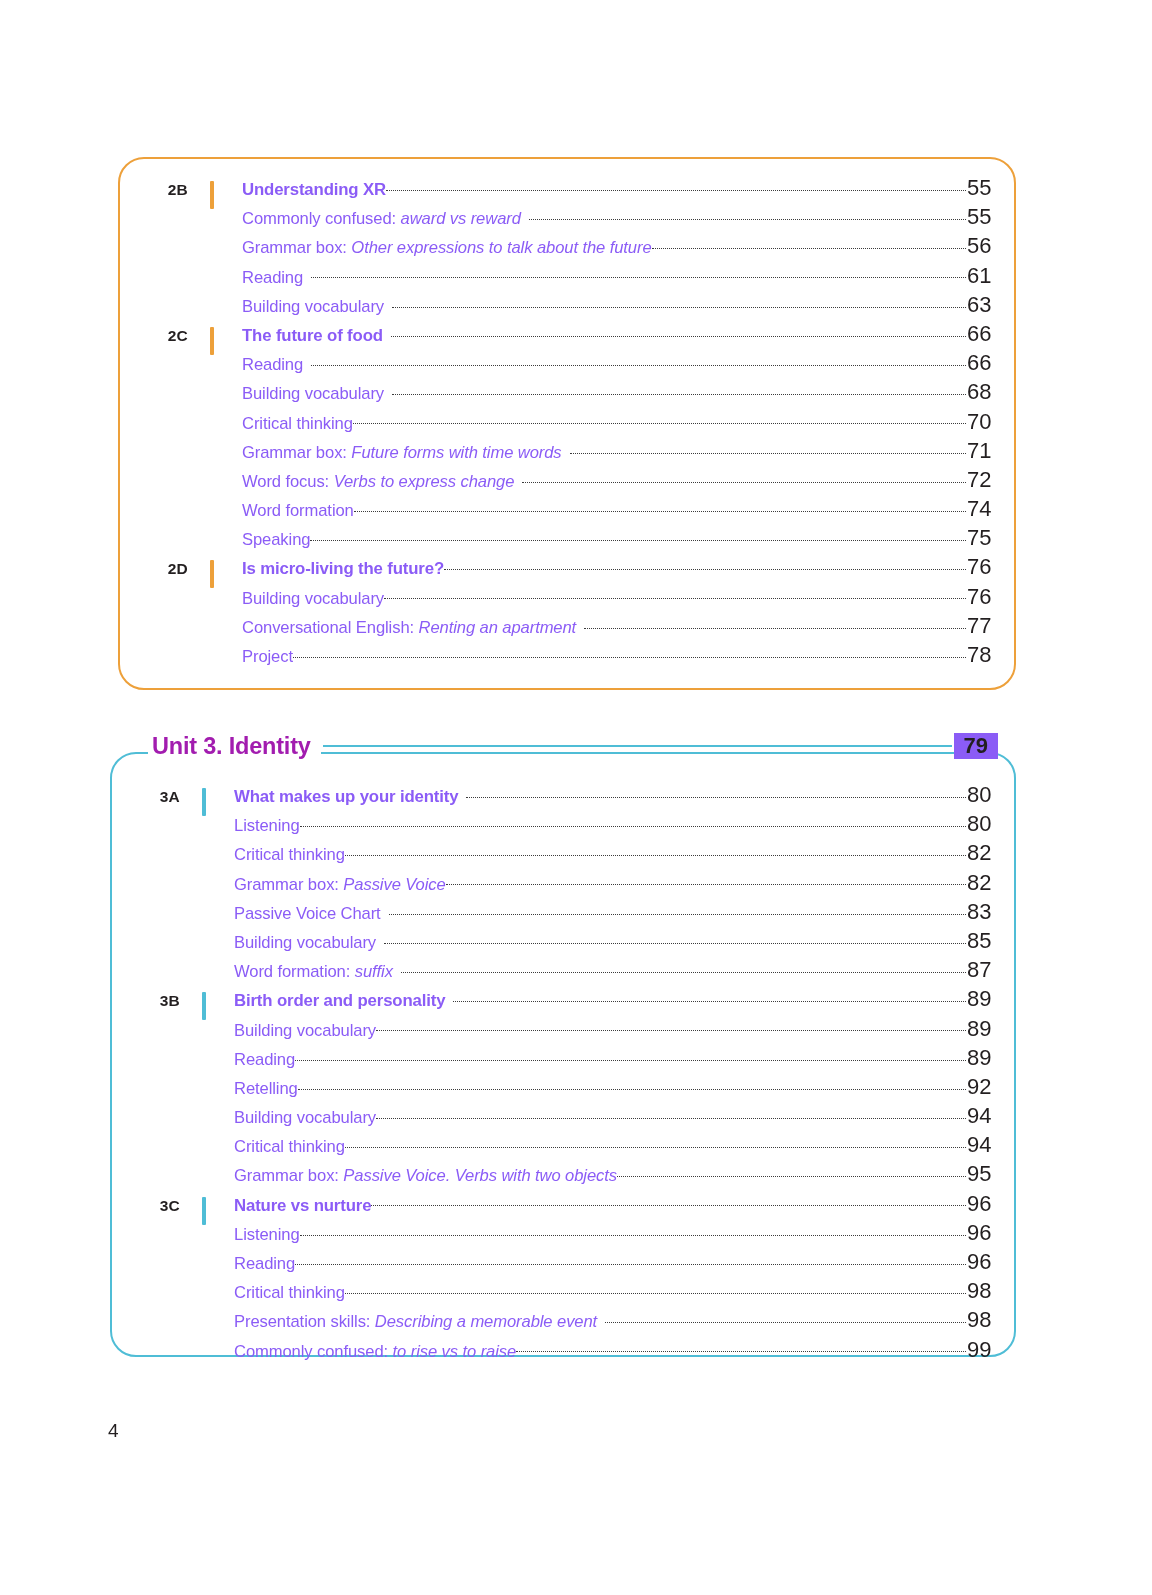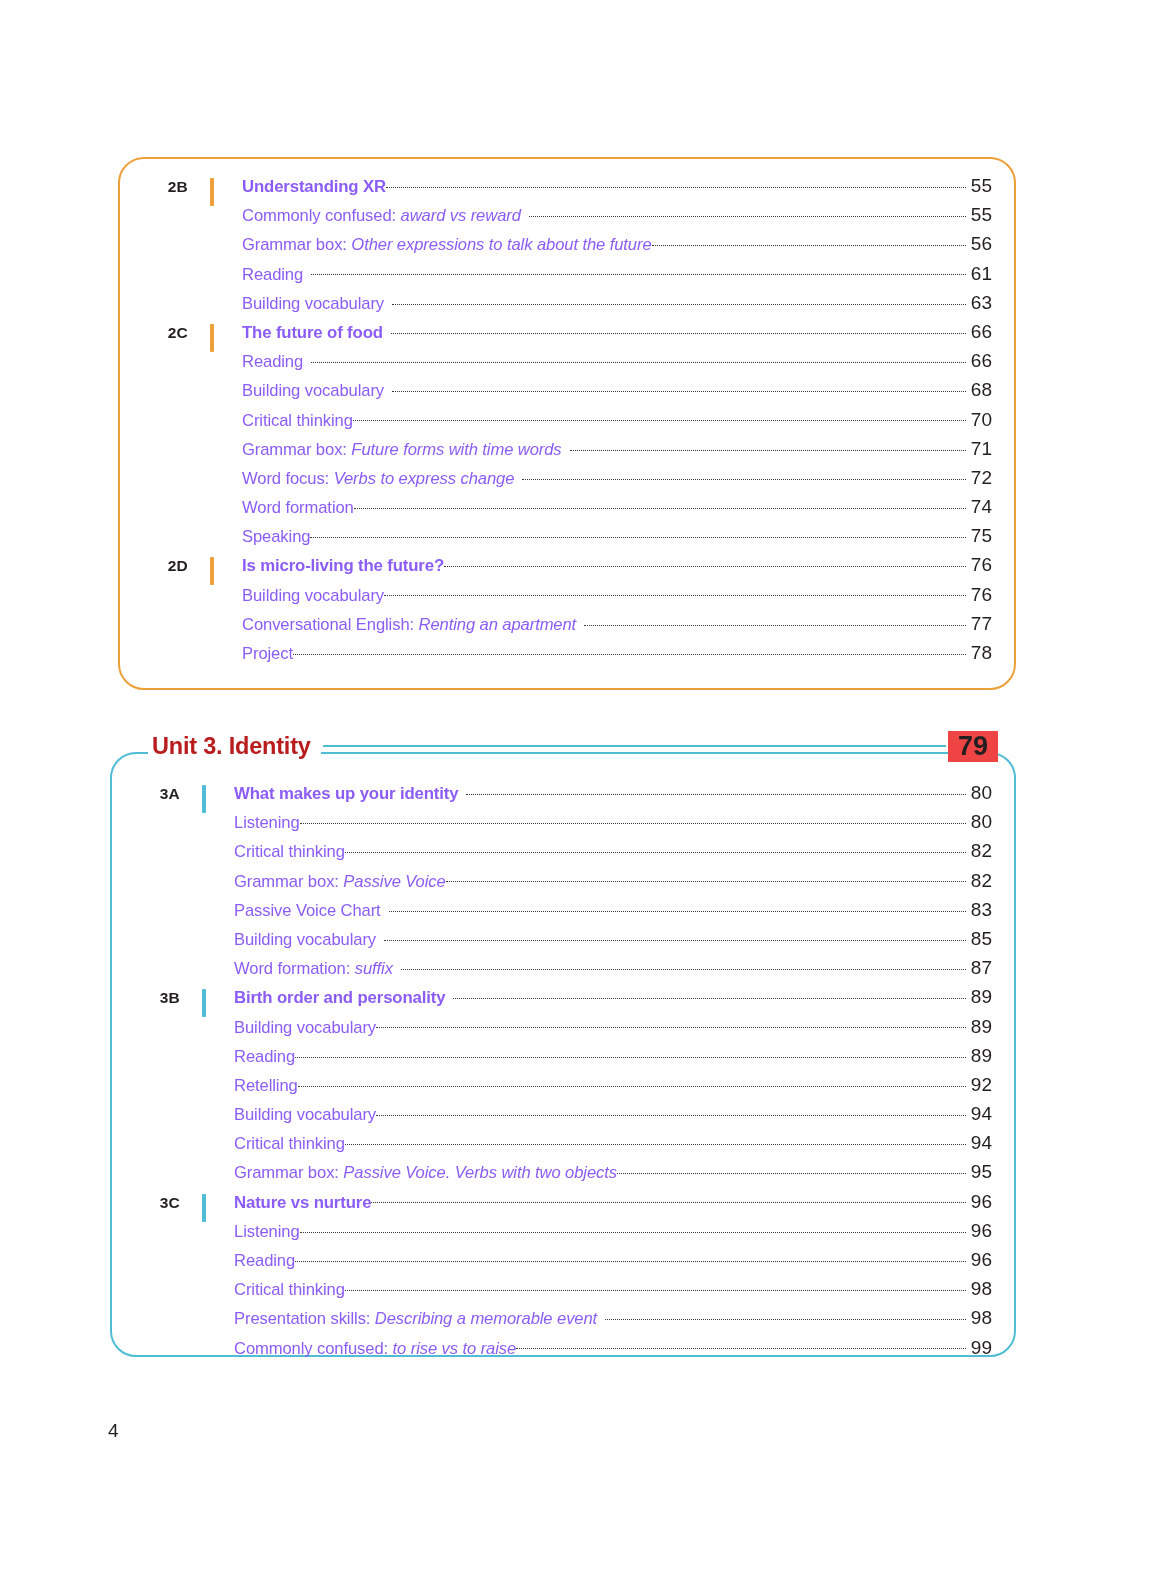--- a/index.html
+++ b/index.html
@@ -61,35 +61,35 @@
     background: transparent;
   }
 
   .unit-header .unit-title {
     font-size: 23.5px;
     font-weight: bold;
     letter-spacing: -0.2px;
     white-space: nowrap;
     background: #ffffff;
     padding: 0 10px 0 4px;
-    color: #b91c1c;
+    color: #a21caf;
   }
 
   .unit-header .unit-rule {
     flex: 1;
     height: 2.6px;
     background: #4fbdd6;
     margin: 0 2px;
   }
 
   .unit-header .unit-page {
-    font-size: 27px;
+    font-size: 22px;
     font-weight: bold;
     color: #231f20;
-    background: #ef4444;
+    background: #8b5cf6;
     padding: 0 10px;
     white-space: nowrap;
   }
 
   .row {
     display: flex;
     align-items: baseline;
     height: 29.2px;
     position: relative;
   }
@@ -158,24 +158,24 @@
   .row .leader::after {
     content: "";
     position: absolute;
     left: 0;
     right: 0;
     bottom: 0.26em;
     border-bottom: 1.7px dotted #3b3b3b;
   }
 
   .row .pagenum {
-    font-size: 19px;
+    font-size: 22px;
     color: #231f20;
     min-width: 26px;
-    text-align: right;
+    text-align: left;
     padding-left: 1px;
     white-space: nowrap;
   }
 
   
   .row.sub .entry { margin-left: 0; }
   .row.sub .code { }
 
   
   .box-inner {

